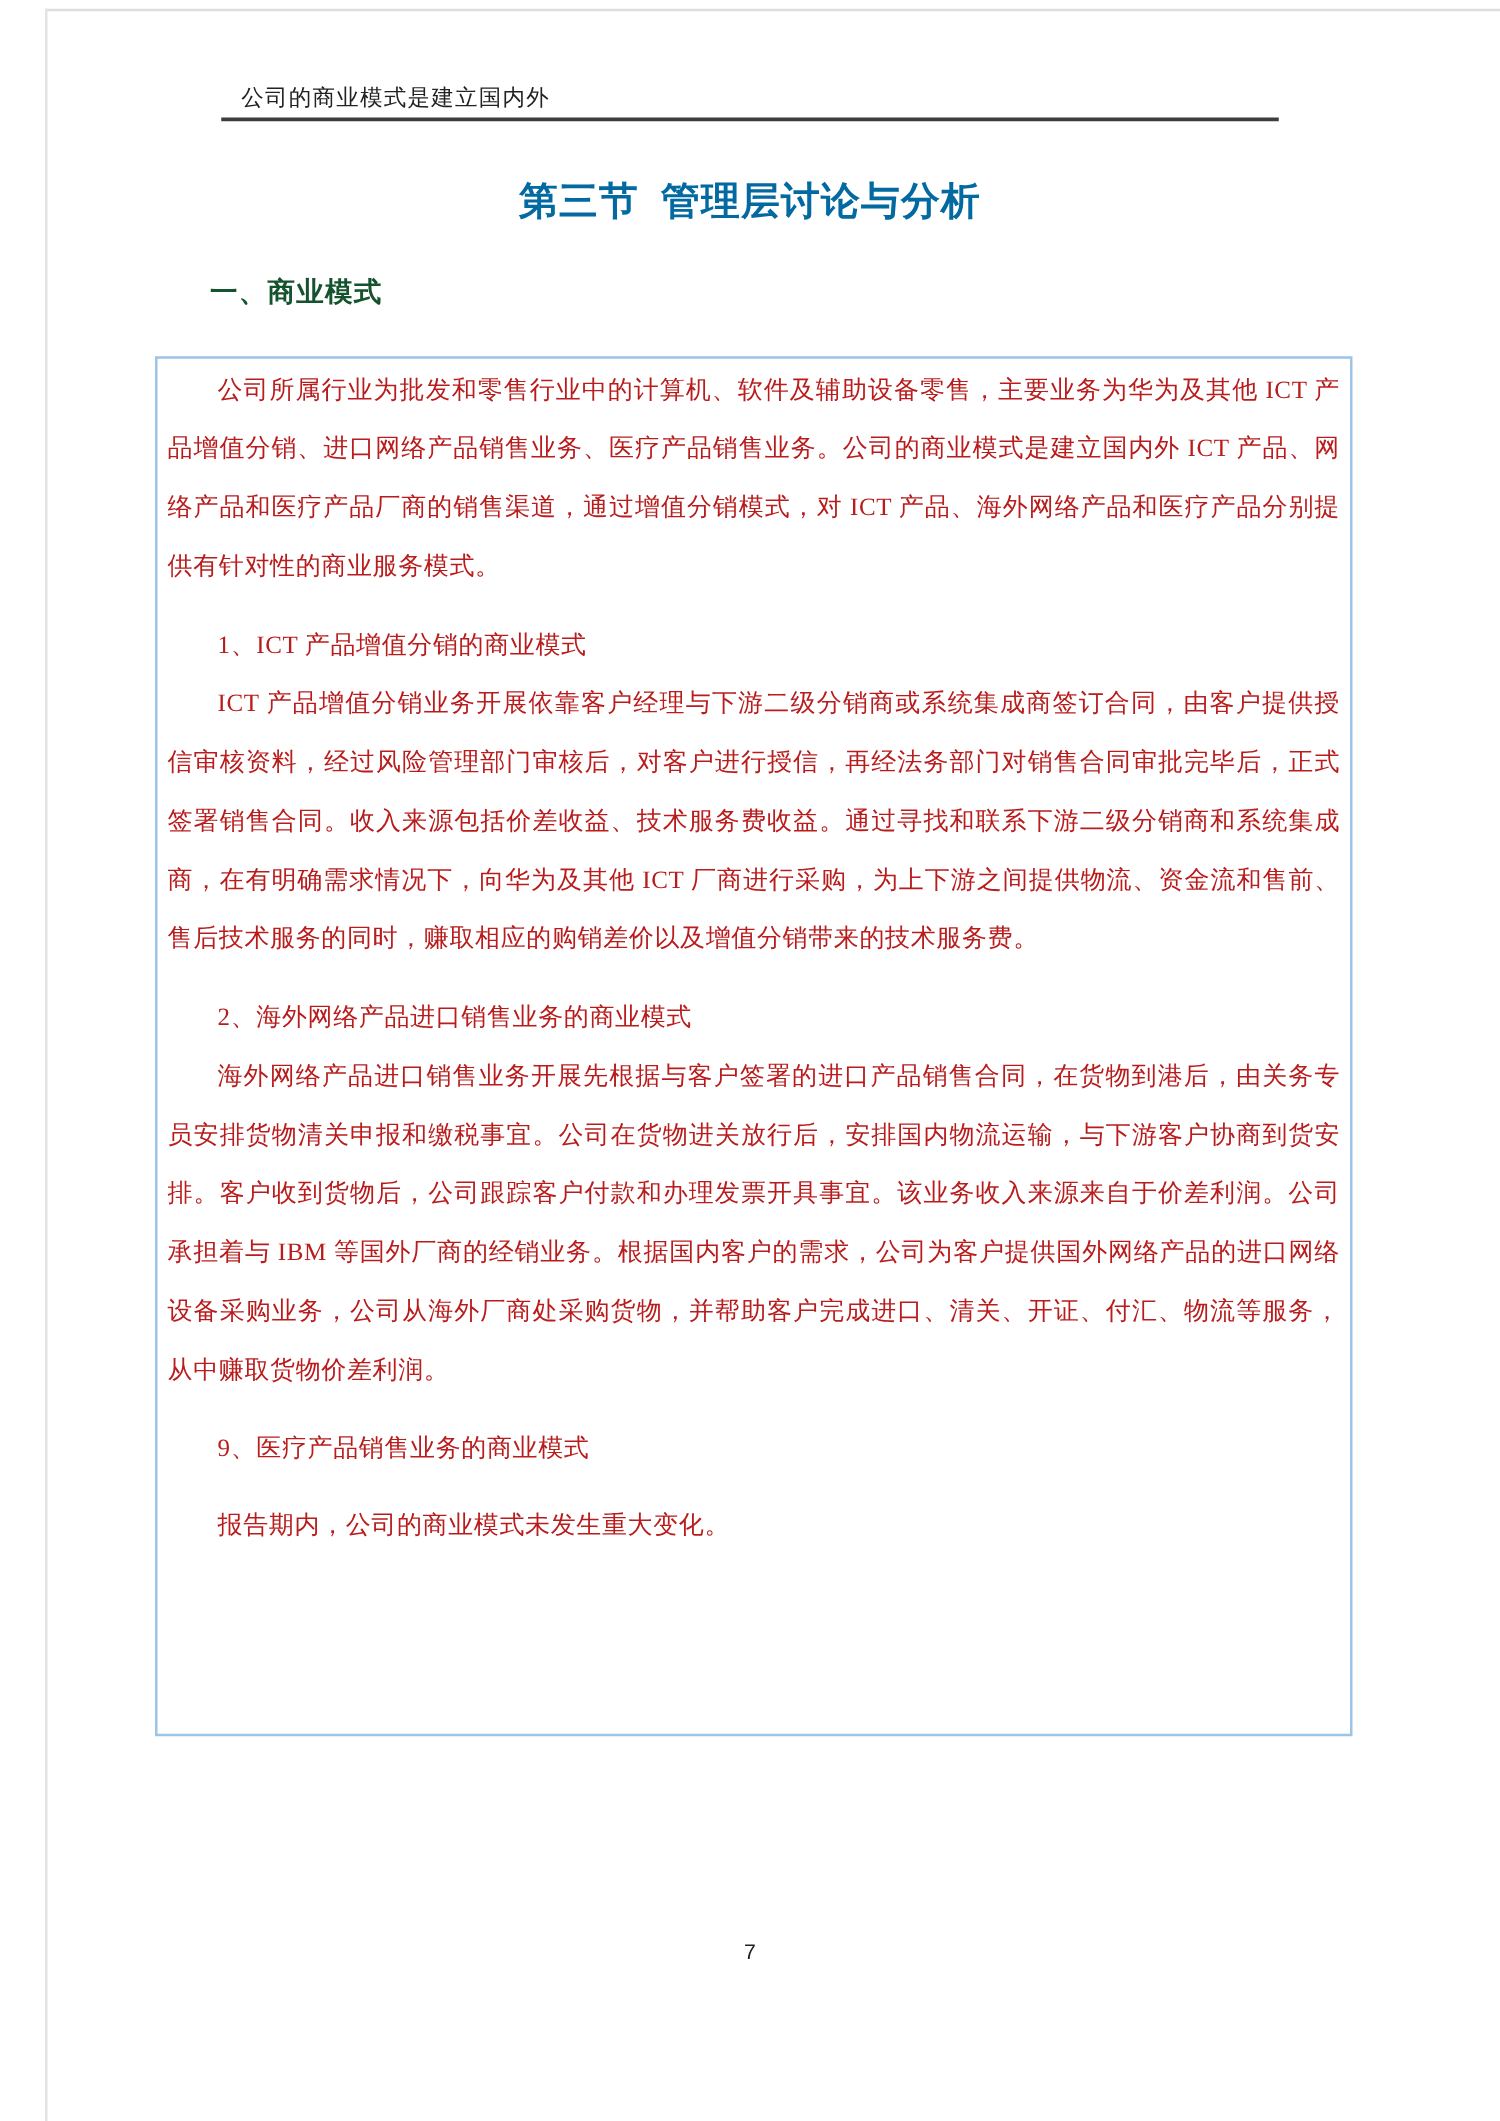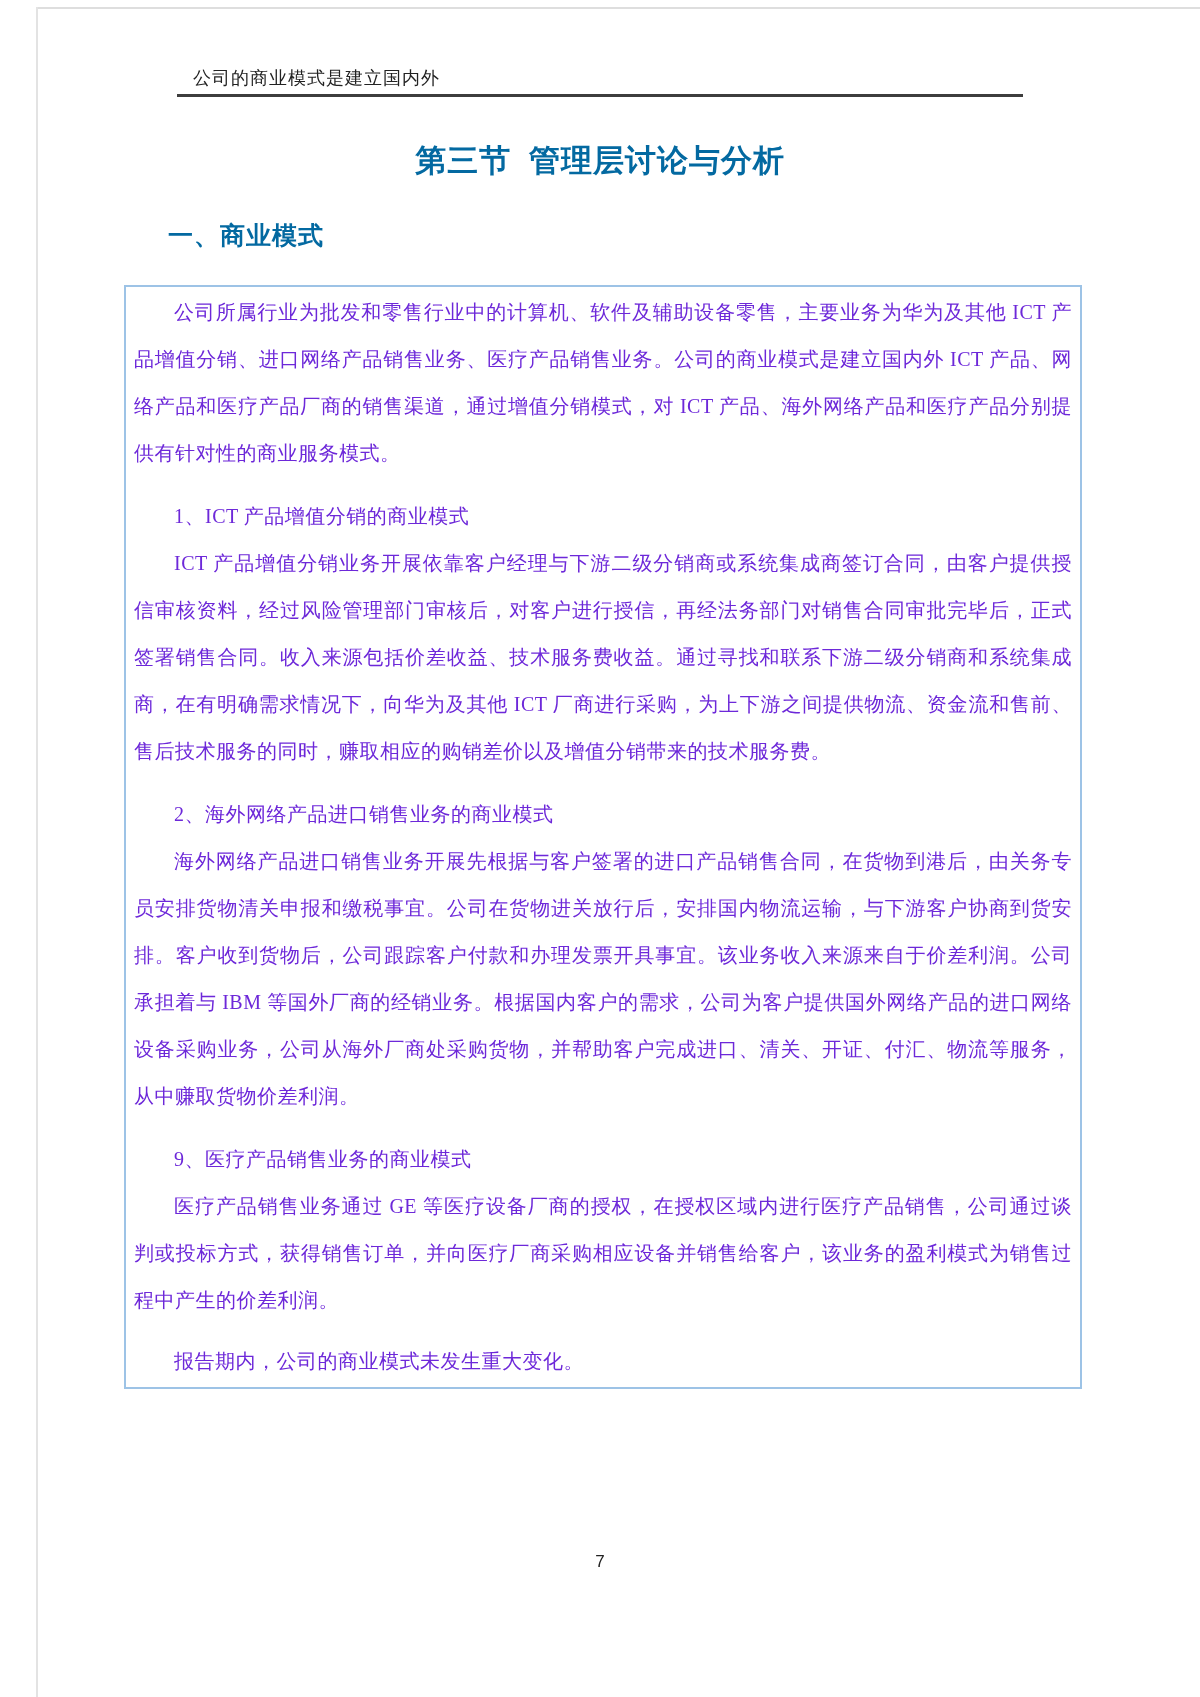--- a/index.html
+++ b/index.html
@@ -25,40 +25,40 @@
   .doc-title{
     position:absolute;top:140px;left:0;width:100%;
     text-align:center;font-size:31px;font-weight:bold;color:#0369a1;
     word-spacing:9px;letter-spacing:1px;
   }
 
   
   .section-heading{
     position:absolute;left:168px;top:219px;
     font-family:"Liberation Sans", sans-serif;
-    font-size:25px;font-weight:bold;color:#0369a1;letter-spacing:1px;
+    font-size:22px;font-weight:bold;color:#14532d;letter-spacing:1px;
   }
 
   
   .content-box{
     position:absolute;left:124px;top:285px;
     width:958px;height:1104px;
     box-sizing:border-box;
     border:2px solid #9DC3E6;
     padding:2px 8px 0 8px;
     overflow:hidden;
   }
   .content-box p{
     margin:0;
     font-size:20px;
     line-height:47px;
     text-align:justify;
     text-indent:2em;
     letter-spacing:0.5px;
-    color:#6d28d9;
+    color:#b91c1c;
   }
   .content-box p.sub{
     font-weight:normal;
     margin-top:16px;
     text-align:left;
   }
   .content-box p.closing{margin-top:14px;}
 
   
   .page-number{
@@ -89,20 +89,19 @@
 
     <p>公司所属行业为批发和零售行业中的计算机、软件及辅助设备零售，主要业务为华为及其他 ICT 产品增值分销、进口网络产品销售业务、医疗产品销售业务。公司的商业模式是建立国内外 ICT 产品、网络产品和医疗产品厂商的销售渠道，通过增值分销模式，对 ICT 产品、海外网络产品和医疗产品分别提供有针对性的商业服务模式。</p>
 
     <p class="sub">1、ICT 产品增值分销的商业模式</p>
     <p>ICT 产品增值分销业务开展依靠客户经理与下游二级分销商或系统集成商签订合同，由客户提供授信审核资料，经过风险管理部门审核后，对客户进行授信，再经法务部门对销售合同审批完毕后，正式签署销售合同。收入来源包括价差收益、技术服务费收益。通过寻找和联系下游二级分销商和系统集成商，在有明确需求情况下，向华为及其他 ICT 厂商进行采购，为上下游之间提供物流、资金流和售前、售后技术服务的同时，赚取相应的购销差价以及增值分销带来的技术服务费。</p>
 
     <p class="sub">2、海外网络产品进口销售业务的商业模式</p>
     <p>海外网络产品进口销售业务开展先根据与客户签署的进口产品销售合同，在货物到港后，由关务专员安排货物清关申报和缴税事宜。公司在货物进关放行后，安排国内物流运输，与下游客户协商到货安排。客户收到货物后，公司跟踪客户付款和办理发票开具事宜。该业务收入来源来自于价差利润。公司承担着与 IBM 等国外厂商的经销业务。根据国内客户的需求，公司为客户提供国外网络产品的进口网络设备采购业务，公司从海外厂商处采购货物，并帮助客户完成进口、清关、开证、付汇、物流等服务，从中赚取货物价差利润。</p>
 
     <p class="sub">9、医疗产品销售业务的商业模式</p>
-    <p>医疗产品销售业务通过 GE 等医疗设备厂商的授权，在授权区域内进行医疗产品销售，公司通过谈判或投标方式，获得销售订单，并向医疗厂商采购相应设备并销售给客户，该业务的盈利模式为销售过程中产生的价差利润。</p>
 
     <p class="closing">报告期内，公司的商业模式未发生重大变化。</p>
   </div>
 
   <div class="page-number">7</div>
 
 </div>
 
 </body></html>

